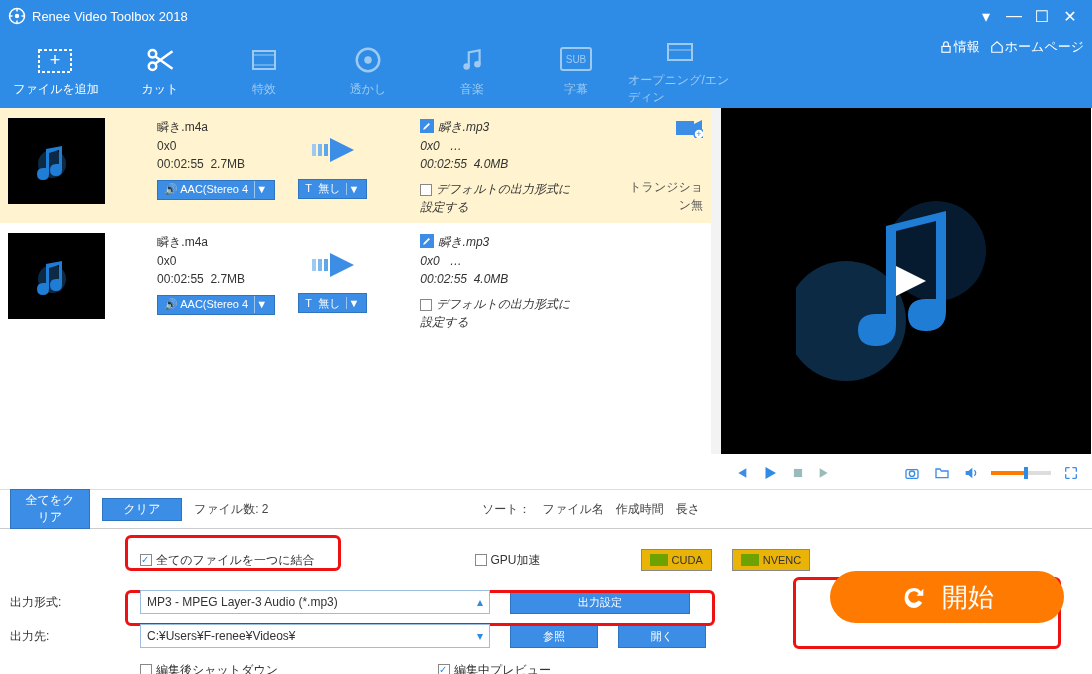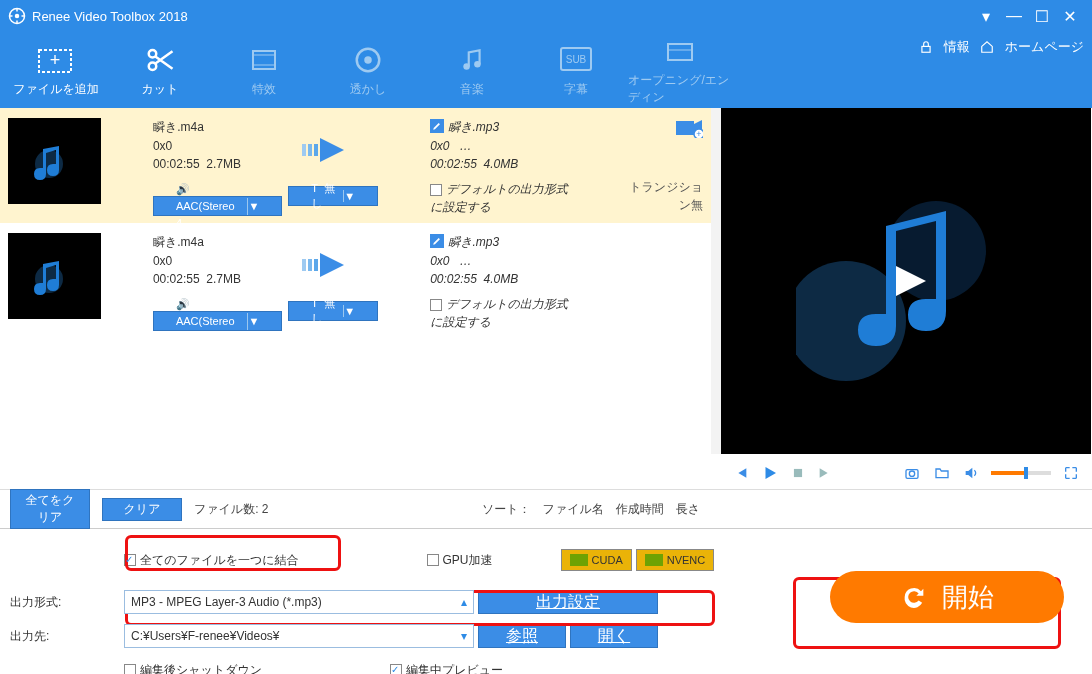--- a/index.html
+++ b/index.html
@@ -6,50 +6,50 @@
 body { width:1092px; height:674px; overflow:hidden; background:#fff; position:relative; }
 .titlebar { height:32px; background:#2e8be6; color:#fff; display:flex; align-items:center; padding:9px 8px; font-size:13px; }
 .titlebar .logo { width:18px; height:18px; margin-right:6px; }
 .titlebar .spacer { flex:1; }
 .titlebar .wbtn { width:28px; text-align:center; font-size:16px; cursor:pointer; }
 .toolbar { height:76px; background:#2e8be6; display:flex; align-items:center; padding:0 4px; position:relative; }
 .tool { width:104px; height:76px; display:flex; flex-direction:column; align-items:center; justify-content:center; color:#fff; font-size:12px; gap:4px; cursor:pointer; }
 .tool.light { color:#9ecaf1; }
 .tool .ticon { height:34px; display:flex; align-items:center; justify-content:center; }
 .toolbar .right { position:absolute; right:8px; top:6px; display:flex; gap:10px; color:#fff; font-size:13px; }
-.toolbar .right .link { display:flex; align-items:center; gap:11px; cursor:pointer; }
+.toolbar .right .link { display:flex; align-items:center; gap:1px; cursor:pointer; }
 .main { display:flex; }
 .filearea { width:711px; height:346px; overflow:auto; background:#fff; }
 .row { display:flex; padding:10px 8px 6px 8px; gap:6px; }
 .row.sel { background:#fff4cf; }
 .thumb { width:122px; height:86px; background:#000; display:flex; align-items:center; justify-content:center; }
 .col { font-size:12px; color:#333; line-height:1.55;margin-left:46px; }
 .col1 { width:170px; }
 .arrow { width:70px; display:flex; align-items:center; justify-content:center; margin-top:20px; }
 .col2 { width:190px;font-style:italic; }
 .col3 { width:100px; text-align:right; font-size:12px; color:#555; }
-.minibtn { height:20px; background:#3b8de6; color:#fff; border:1px solid #2f74bf; font-size:11px; display:inline-flex; align-items:center; padding:0 22px; cursor:pointer; }
+.minibtn { height:20px; background:#3b8de6; color:#fff; border:1px solid #2f74bf; font-size:11px; display:inline-flex; align-items:center; padding:0 6px; cursor:pointer; }
 .minibtn .dd { width:14px; border-left:1px solid #9bc7ef; margin-left:6px; text-align:center; }
 .chk { width:12px; height:12px; border:1px solid #888; display:inline-block; vertical-align:middle; margin-right:4px; background:#fff; }
 .chk.on { background:#fff; }
 .chk.on::after { content:"✓"; color:#2e8be6; font-size:10px; position:relative; top:-3px; left:0; }
 .preview { width:370px; height:346px; background:#000; position:relative; display:flex; align-items:center; justify-content:center; }
 .controls { position:absolute; left:4px; right:4px; bottom:-35px; height:32px; background:#fff; display:flex; align-items:center; gap:12px; padding:0 8px; }
 .controls svg { cursor:pointer; }
 .bar { height:40px; border-top:1px solid #ddd; border-bottom:1px solid #ccc; display:flex; align-items:center; padding:0 10px; font-size:12px; color:#444; gap:12px; margin-top:35px; }
 .pill { background:#3b8de6; color:#fff; padding:2px 12px; border:1px solid #2f74bf; font-size:12px; cursor:pointer; width:80px; text-align:center; }
 .bottom { padding:14px 10px 10px 10px; font-size:12px; color:#333; position:relative; }
 .redbox1 { position:absolute; left:125px; top:6px; width:216px; height:36px; border:3px solid #e11; border-radius:6px; pointer-events:none; }
 .redbox2 { position:absolute; left:125px; top:61px; width:590px; height:36px; border:3px solid #e11; border-radius:6px; pointer-events:none; }
 .redbox3 { position:absolute; left:793px; top:48px; width:268px; height:72px; border:3px solid #e11; border-radius:6px; pointer-events:none; }
-.line { display:flex; align-items:center; gap:4px; height:34px; }
+.line { display:flex; align-items:center; gap:20px; height:34px; }
 .lbl { width:110px; }
 .combo { border:1px solid #9bbde0; height:24px; display:flex; align-items:center; padding:0 6px; font-size:12px; background:#fff; position:relative; cursor:pointer; }
 .combo .arrowdn { position:absolute; right:6px; color:#2e8be6; }
-.btnblue { background:#3b8de6; color:#fff; border:1px solid #2f74bf; height:24px; padding:0 18px; font-size:16px; display:inline-flex; align-items:center; justify-content:center; cursor:pointer;text-decoration:underline; }
+.btnblue { background:#3b8de6; color:#fff; border:1px solid #2f74bf; height:24px; padding:0 18px; font-size:11px; display:inline-flex; align-items:center; justify-content:center; cursor:pointer; }
 .badge { border:1px solid #888; padding:4px 8px; font-size:11px; display:inline-flex; align-items:center; gap:4px; background:#eab308; }
 .badge .dot { width:18px; height:12px; background:#6ea203; }
 .startbtn { position:absolute; right:28px; top:42px; width:234px; height:52px; background:#ff7a00; border-radius:26px; color:#fff; font-size:26px; display:flex; align-items:center; justify-content:center; gap:14px; cursor:pointer; }
 .editicon { width:14px; height:14px; background:#3b8de6; display:inline-flex; align-items:center; justify-content:center; margin-right:4px; }
 .addclip { margin-left:auto; color:#3b8de6; }
 .vol-track { width:60px; height:4px; background:#ddd; position:relative; }
 .vol-track .fill { position:absolute; left:0; top:0; height:4px; width:55%; background:#ff7a00; }
 .vol-track .knob { position:absolute; left:55%; top:-4px; width:4px; height:12px; background:#2e8be6; }
 </style>
 </head>

